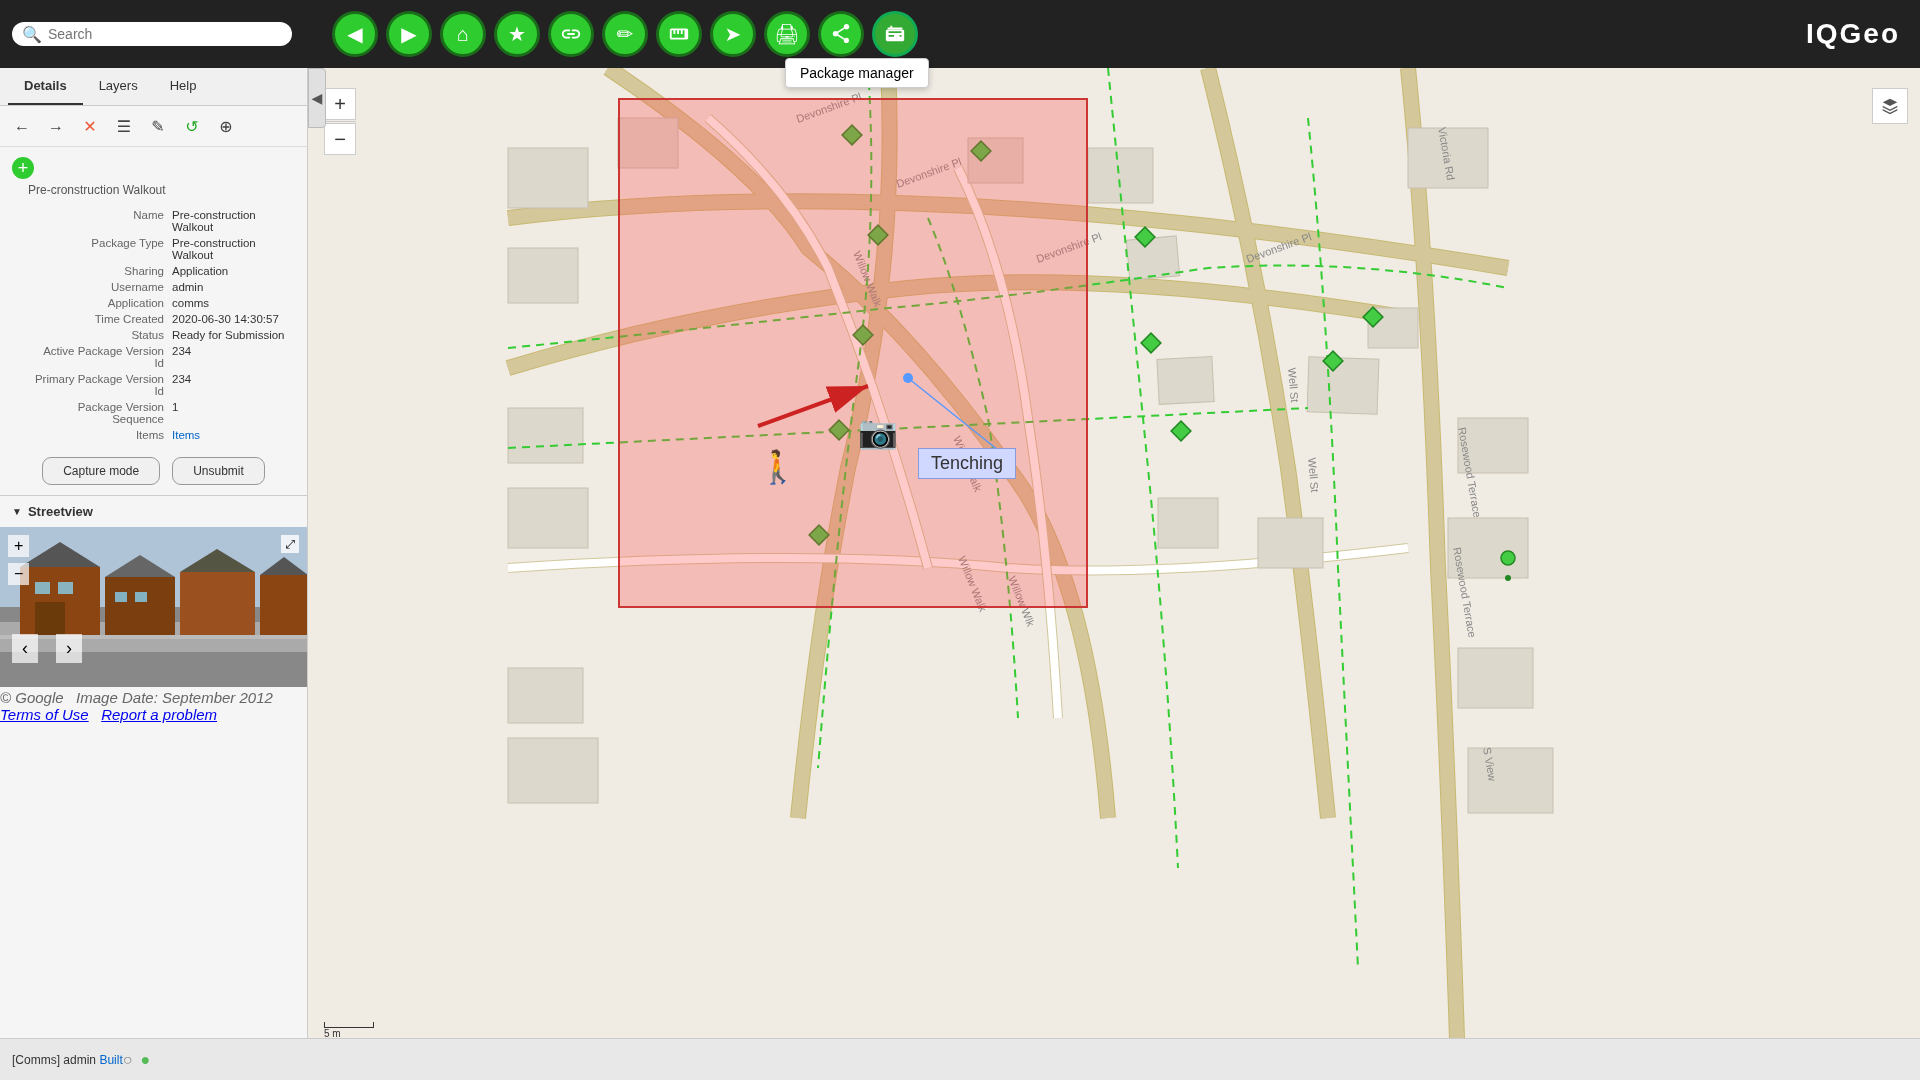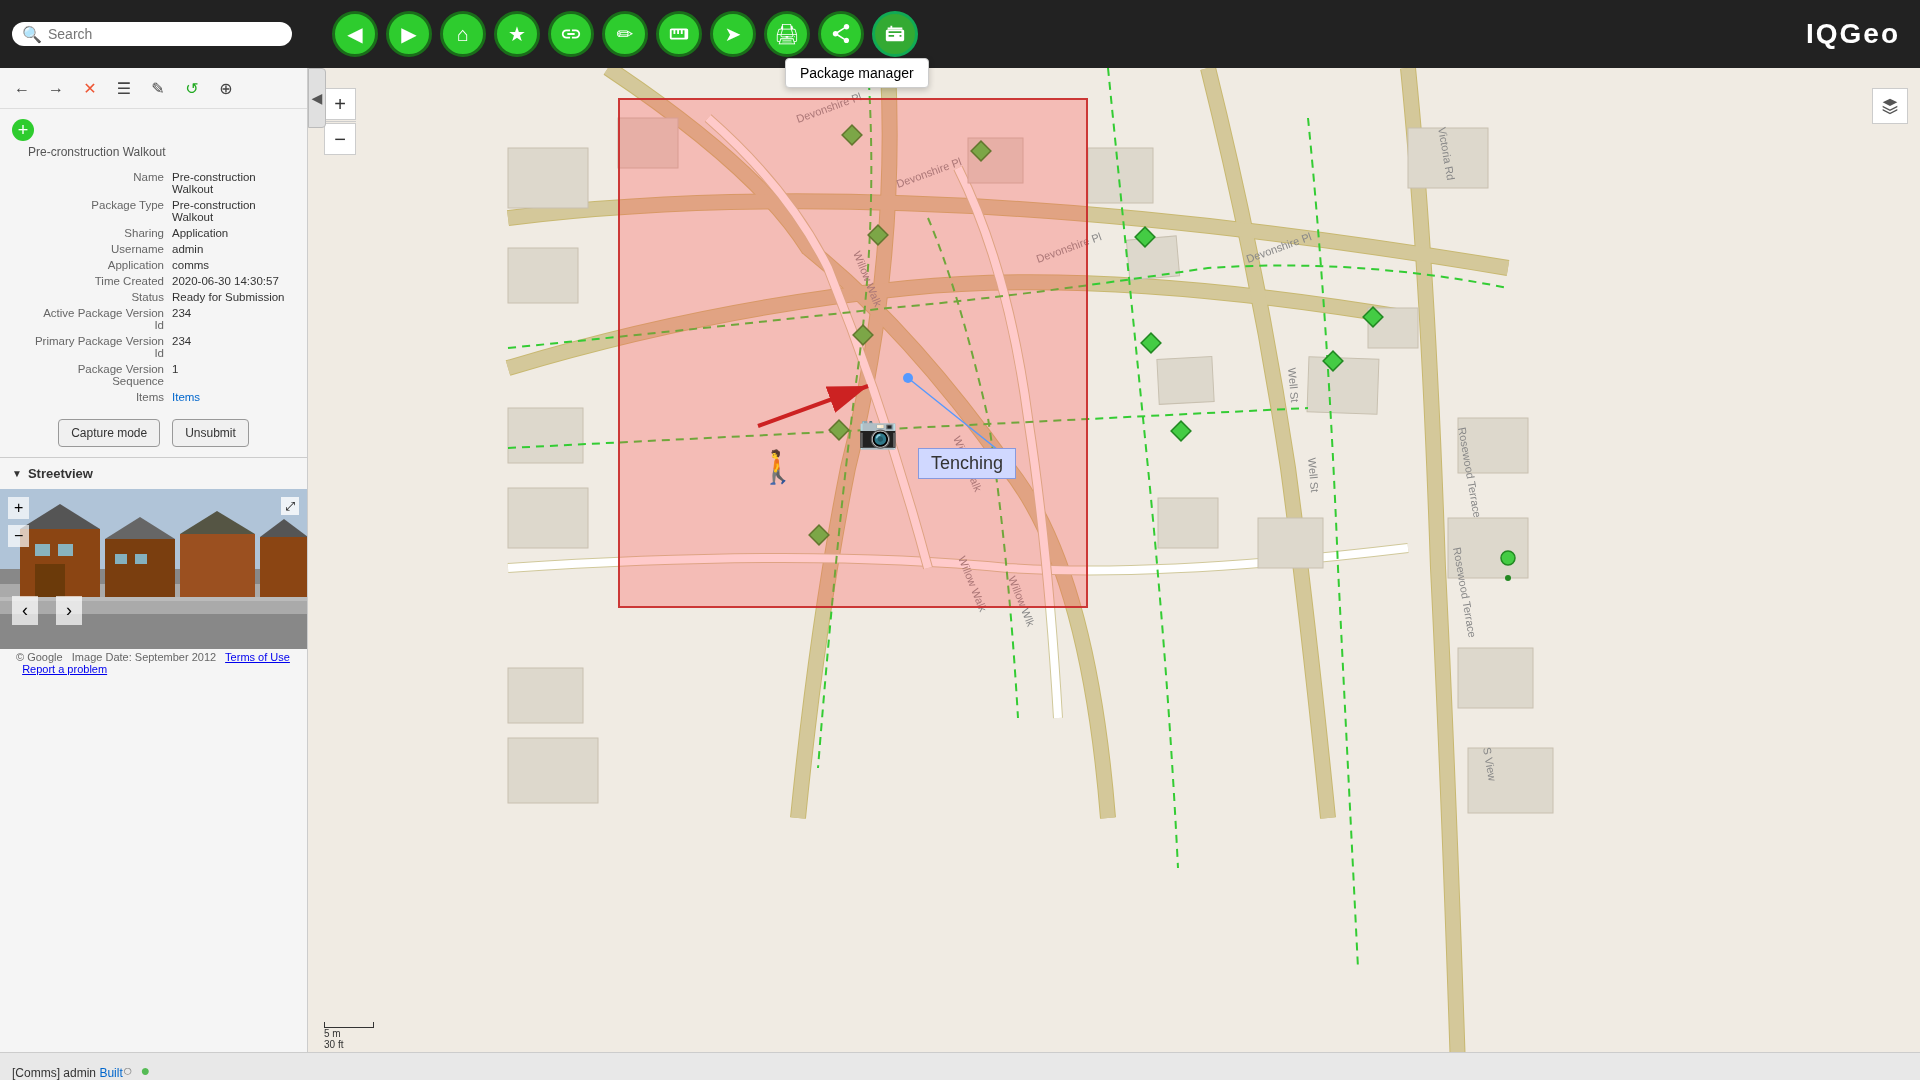--- a/index.html
+++ b/index.html
@@ -86,21 +86,21 @@
     .info-row { display: flex; padding: 2px 0; }
     .info-label { color: #666; width: 140px; flex-shrink: 0; text-align: right; padding-right: 8px; }
     .info-value { color: #333; font-weight: normal; }
     .info-value a { color: #0066cc; text-decoration: none; }
 
     
     #action-buttons {
       display: flex; gap: 12px; padding: 10px 12px; justify-content: center;
     }
     .action-btn {
-      padding: 6px 12px; border: 1px solid #999; border-radius: 4px;
+      padding: 6px 20px; border: 1px solid #999; border-radius: 9px;
       background: #f0f0f0; cursor: pointer; font-size: 12px; color: #333;
     }
 
     
     #streetview-section { border-top: 1px solid #ccc; }
     #streetview-header {
       display: flex; align-items: center; padding: 8px 12px; cursor: pointer;
       font-size: 13px; font-weight: bold; color: #333; justify-content: space-between;
     }
     #streetview-header .left { display: flex; align-items: center; gap: 6px; }
@@ -108,21 +108,21 @@
       position: relative; width: 100%; height: 160px; background: #888; overflow: hidden;
     }
     .sv-expand {
       position: absolute; top: 8px; right: 8px; background: rgba(255,255,255,0.8);
       border: none; cursor: pointer; padding: 2px 4px; font-size: 12px;
     }
     .sv-plus { position: absolute; top: 8px; left: 8px; background: rgba(255,255,255,0.7); border: none; cursor: pointer; font-size: 16px; padding: 2px 6px; }
     .sv-minus { position: absolute; top: 36px; left: 8px; background: rgba(255,255,255,0.7); border: none; cursor: pointer; font-size: 16px; padding: 2px 6px; }
     .sv-prev { position: absolute; bottom: 24px; left: 12px; background: rgba(255,255,255,0.7); border: none; cursor: pointer; font-size: 18px; padding: 4px 10px; }
     .sv-next { position: absolute; bottom: 24px; left: 56px; background: rgba(255,255,255,0.7); border: none; cursor: pointer; font-size: 18px; padding: 4px 10px; }
-    .sv-footer { font-size: 11px; color: #666; padding: 2px 16px; background: #f5f5f5; }
+    .sv-footer { font-size: 15px; color: #666; padding: 2px 0; background: #f5f5f5; font-style: italic; }
 
     
     #collapse-panel {
       position: absolute; top: 68px; left: 308px; z-index: 60;
       background: #e0e0e0; border: 1px solid #bbb; width: 18px; height: 60px;
       cursor: pointer; display: flex; align-items: center; justify-content: center;
       font-size: 14px; color: #555; border-radius: 0 4px 4px 0;
     }
 
     
@@ -168,23 +168,23 @@
     
     #layer-toggle {
       position: absolute; top: 20px; right: 12px; z-index: 10;
       background: #fff; border: 1px solid #ccc; width: 36px; height: 36px;
       display: flex; align-items: center; justify-content: center; cursor: pointer;
       font-size: 18px;
     }
 
     
     #status-bar {
-      position: absolute; bottom: 0; left: 0; right: 0; height: 28px;
+      position: absolute; bottom: 0; left: 0; right: 0; height: 42px;
       background: #e8e8e8; border-top: 1px solid #ccc; display: flex;
-      align-items: flex-end; padding: 0 12px; font-size: 12px; color: #333;
+      align-items: center; padding: 0 12px; font-size: 12px; color: #333;
       z-index: 100;
     }
     #status-bar .logout { color: #0066cc; text-decoration: none; cursor: pointer; }
     #status-bar .center { flex: 1; text-align: center; }
     #status-bar .right { display: flex; align-items: center; gap: 8px; }
 
     
     #streets-svg {
       position: absolute; inset: 0; width: 100%; height: 100%;
     }
@@ -267,20 +267,25 @@
       </svg>
   </button>
 
   <div id="logo">IQGeo</div>
 </div>
 
 <div id="package-tooltip">Package manager</div>
 
 <div id="left-panel">
 
+  <div id="tab-bar">
+    <div class="tab active">Details</div>
+    <div class="tab">Layers</div>
+    <div class="tab">Help</div>
+  </div>
 
   <div id="panel-toolbar">
     <button class="panel-btn">←</button>
     <button class="panel-btn">→</button>
     <button class="panel-btn red">✕</button>
     <button class="panel-btn">☰</button>
     <button class="panel-btn">✎</button>
     <button class="panel-btn green">↺</button>
     <button class="panel-btn">⊕</button>
   </div>

